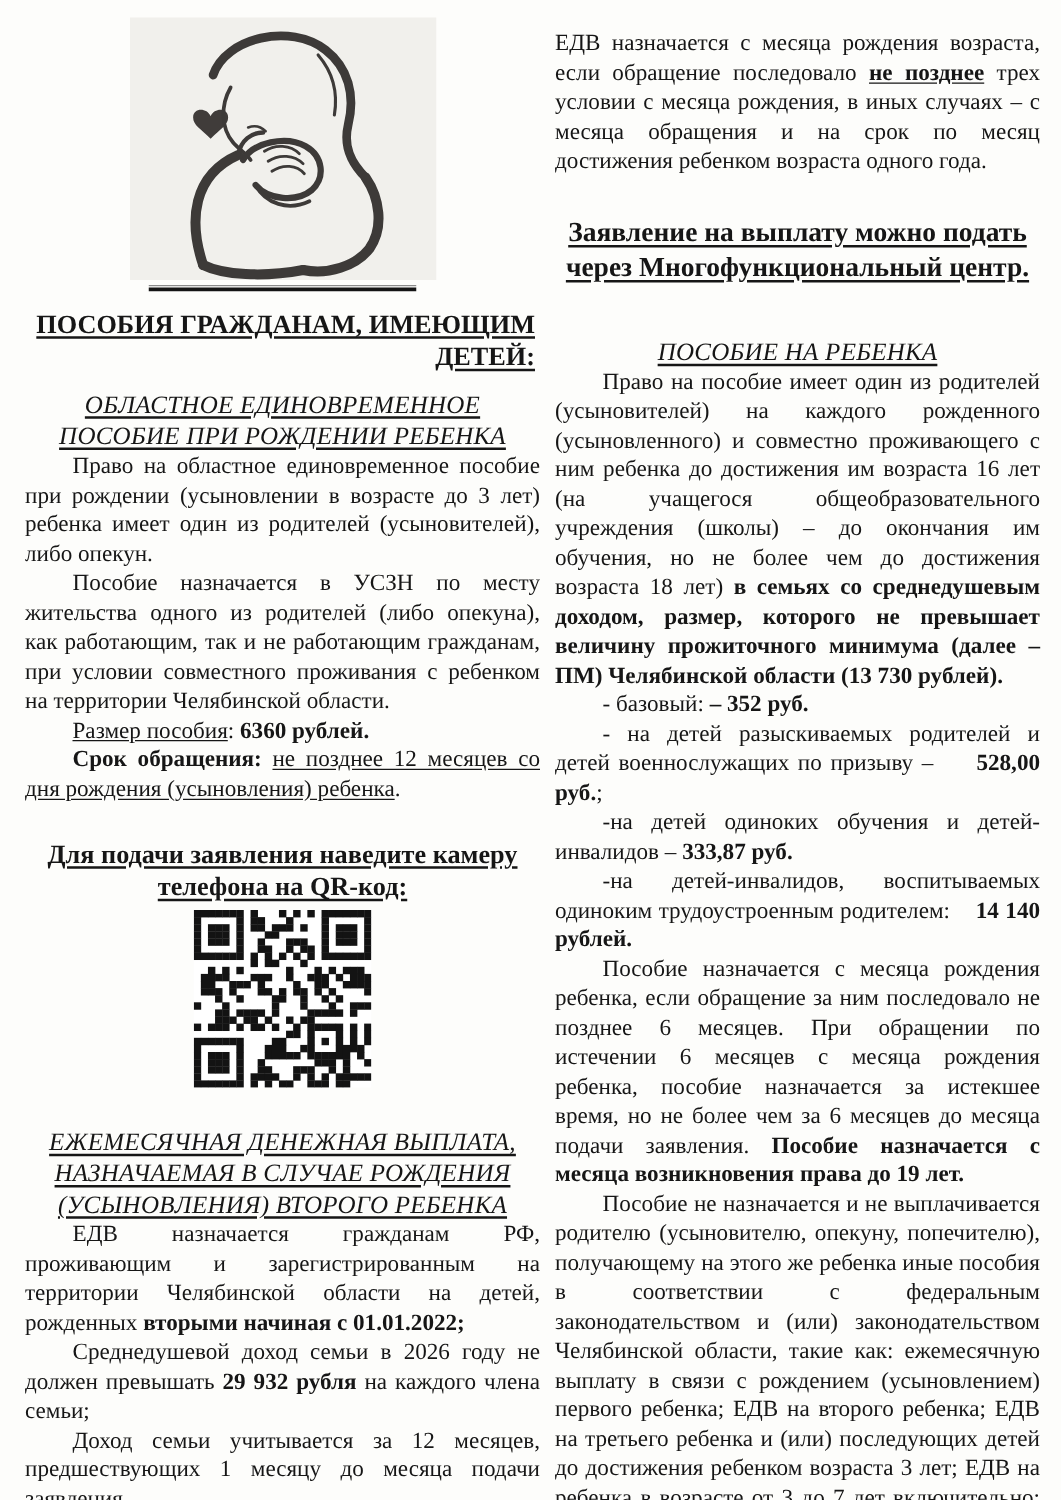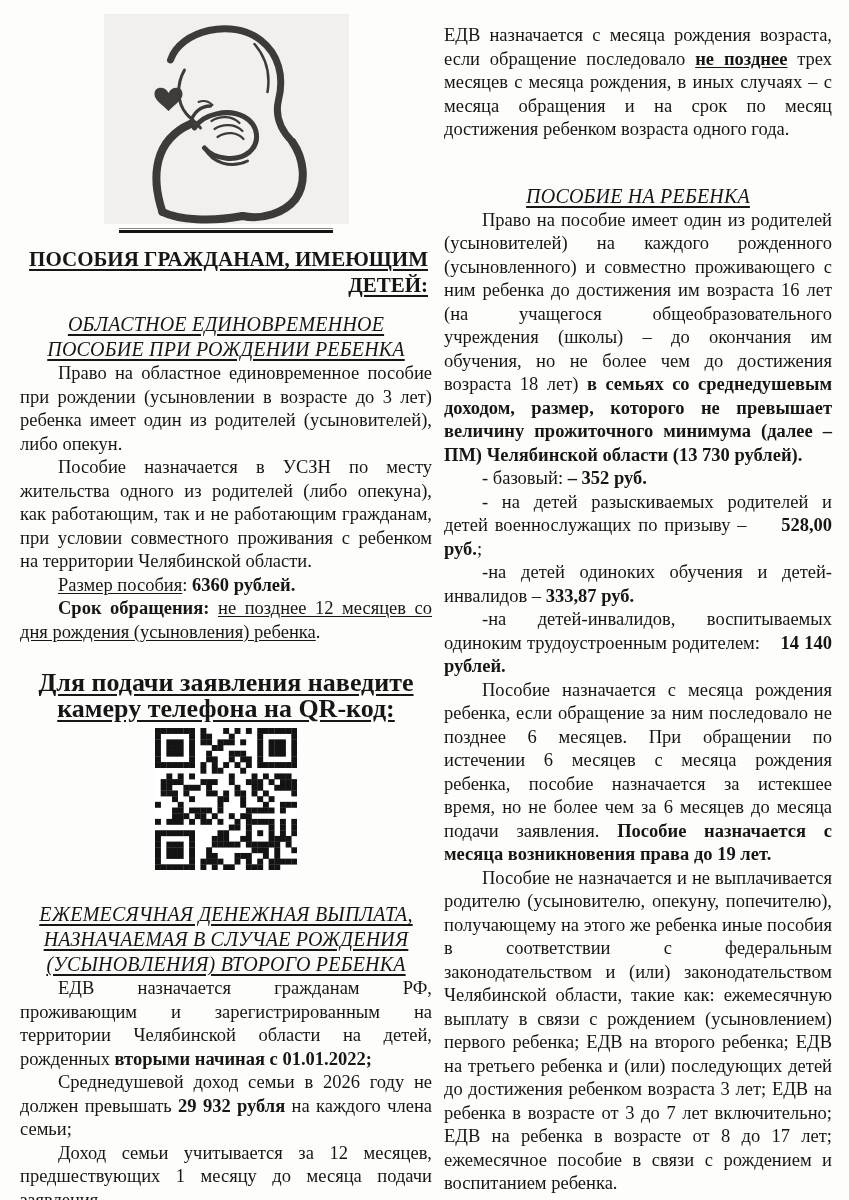--- a/index.html
+++ b/index.html
@@ -19,21 +19,21 @@
   .rule{width:214px;height:5px;margin:4px auto 0;border-top:1.5px solid #8a8a8a;border-bottom:3.5px solid #141414;box-sizing:border-box;}
 
   
   .h-main{font-size:21px;font-weight:bold;text-align:right;line-height:26px;margin:13px 4px 0;}
   .h-it{font-size:20px;font-style:italic;font-weight:normal;text-align:center;line-height:25px;margin:14px 2px 0;letter-spacing:.2px;}
   .h-it.mt2{margin-top:32px;}
   .h-it.mt3{margin-top:42px;}
   .para{font-size:18.5px;line-height:23.5px;text-align:justify;margin:0;text-indent:38px;}
   .para.noind{text-indent:0;}
   .para.bold{font-weight:bold;}
-  .callout{font-size:26px;font-weight:bold;text-align:center;line-height:26px;margin:26px 2px 6px;}
+  .callout{font-size:21px;font-weight:bold;text-align:center;line-height:26px;margin:26px 2px 6px;}
   .callout.big{font-size:22px;line-height:28px;margin:30px 4px 0;}
   .u{text-decoration:underline;text-underline-offset:3px;}
   .rb{font-weight:bold;}
   .ru{text-decoration:underline;text-underline-offset:2px;}
 
   
   .qr{display:block;width:142px;height:142px;margin:6px auto 0;fill:#131313;background:#fff;}
 </style>
 </head>
 <body>
@@ -378,22 +378,23 @@
 
     <h2 class="h-it u mt2">ЕЖЕМЕСЯЧНАЯ ДЕНЕЖНАЯ ВЫПЛАТА, НАЗНАЧАЕМАЯ В СЛУЧАЕ РОЖДЕНИЯ (УСЫНОВЛЕНИЯ) ВТОРОГО РЕБЕНКА</h2>
     <p class="para"><span>ЕДВ назначается гражданам РФ, проживающим и зарегистрированным на территории Челябинской области на детей, рожденных </span><span class="rb">вторыми начиная с 01.01.2022;</span></p>
     <p class="para"><span>Среднедушевой доход семьи в 2026 году не должен превышать </span><span class="rb">29&nbsp;932 рубля</span><span> на каждого члена семьи;</span></p>
     <p class="para">Доход семьи учитывается за 12 месяцев, предшествующих 1 месяцу до месяца подачи заявления.</p>
 
   </div>
 
   <div class="col right">
 
-    <p class="para noind"><span>ЕДВ назначается с месяца рождения возраста, если обращение последовало </span><span class="rb ru">не позднее</span><span> трех месяцев с месяца рождения, в иных случаях – с месяца обращения и на срок по месяц достижения ребенком возраста одного года.</span></p>
-
+    <p class="para noind"><span>ЕДВ назначается с месяца рождения возраста, если обращение последовало </span><span class="rb ru">не позднее</span><span> трех условии с месяца рождения, в иных случаях – с месяца обращения и на срок по месяц достижения ребенком возраста одного года.</span></p>
+
+    <p class="callout big u">Заявление на выплату можно подать через Многофункциональный центр.</p>
 
     <h2 class="h-it u mt3">ПОСОБИЕ НА РЕБЕНКА</h2>
     <p class="para"><span>Право на пособие имеет один из родителей (усыновителей) на каждого рожденного (усыновленного) и совместно проживающего с ним ребенка до достижения им возраста 16 лет (на учащегося общеобразовательного учреждения (школы) – до окончания им обучения, но не более чем до достижения возраста 18 лет) </span><span class="rb">в семьях со среднедушевым доходом, размер, которого не превышает величину прожиточного минимума (далее – ПМ) Челябинской области (13&nbsp;730 рублей).</span></p>
     <p class="para"><span>- базовый: </span><span class="rb">– 352 руб.</span></p>
     <p class="para"><span>- на детей разыскиваемых родителей и детей военнослужащих по призыву –&nbsp;&nbsp;&nbsp;&nbsp; </span><span class="rb">528,00 руб.</span><span>;</span></p>
     <p class="para"><span>-на детей одиноких обучения и детей-инвалидов – </span><span class="rb">333,87 руб.</span></p>
     <p class="para"><span>-на детей-инвалидов, воспитываемых одиноким трудоустроенным родителем:&nbsp;&nbsp;&nbsp; </span><span class="rb">14&nbsp;140 рублей.</span></p>
     <p class="para"><span>Пособие назначается с месяца рождения ребенка, если обращение за ним последовало не позднее 6 месяцев. При обращении по истечении 6 месяцев с месяца рождения ребенка, пособие назначается за истекшее время, но не более чем за 6 месяцев до месяца подачи заявления. </span><span class="rb">Пособие назначается с месяца возникновения права до 19 лет.</span></p>
     <p class="para">Пособие не назначается и не выплачивается родителю (усыновителю, опекуну, попечителю), получающему на этого же ребенка иные пособия в соответствии с федеральным законодательством и (или) законодательством Челябинской области, такие как: ежемесячную выплату в связи с рождением (усыновлением) первого ребенка; ЕДВ на второго ребенка; ЕДВ на третьего ребенка и (или) последующих детей до достижения ребенком возраста 3 лет; ЕДВ на ребенка в возрасте от 3 до 7 лет включительно; ЕДВ на ребенка в возрасте от 8 до 17 лет; ежемесячное пособие в связи с рождением и воспитанием ребенка.</p>
 

